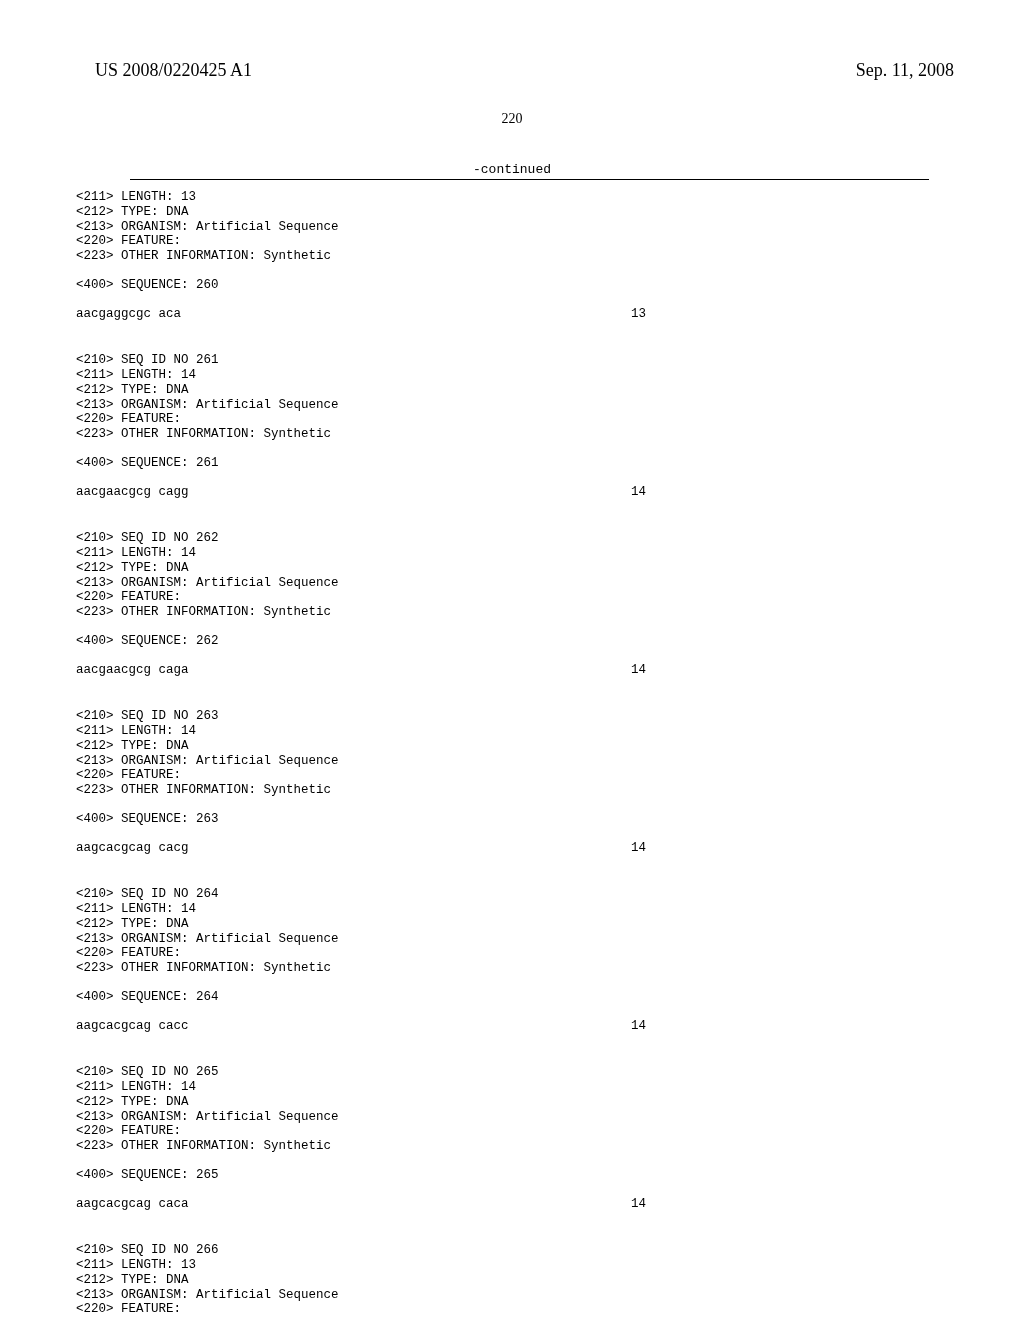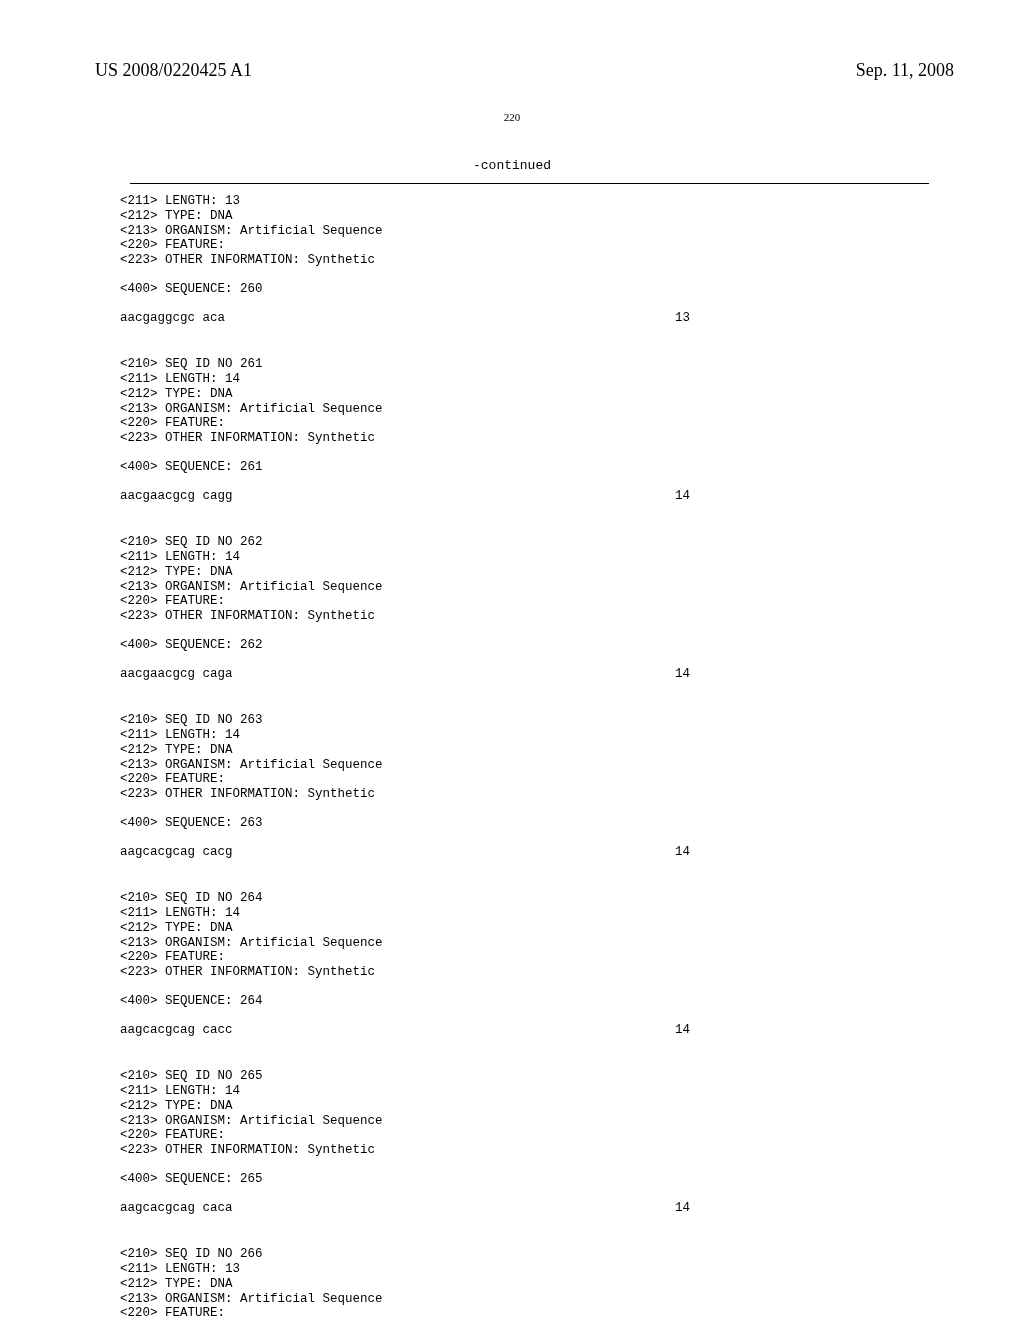--- a/index.html
+++ b/index.html
@@ -20,37 +20,37 @@
     font-size: 18px;
   }
   .header-left {
     font-family: "Times New Roman", Times, serif;
   }
   .header-right {
     font-family: Liberation Serif, serif;
   }
   .page-number {
     text-align: center;
-    font-size: 11px;
+    font-size: 14px;
     margin-top: 25px;
     margin-bottom: 35px;
   }
   .continued {
     text-align: center;
     font-family: "Courier New", Courier, monospace;
     font-size: 13px;
-    margin-bottom: 10px;
+    margin-bottom: 2px;
   }
   .hr-top {
     border: none;
     border-top: 1.5px solid #000;
     margin: 0 95px 0 130px;
   }
   .content {
-    padding: 10px 95px 0 120px;
+    padding: 10px 95px 0 76px;
     font-family: "Courier New", Courier, monospace;
     font-size: 12.5px;
     line-height: 1.18;
     white-space: pre;
   }
   .seq-block {
     margin-top: 20px;
   }
   .seq-line {
     display: flex;

